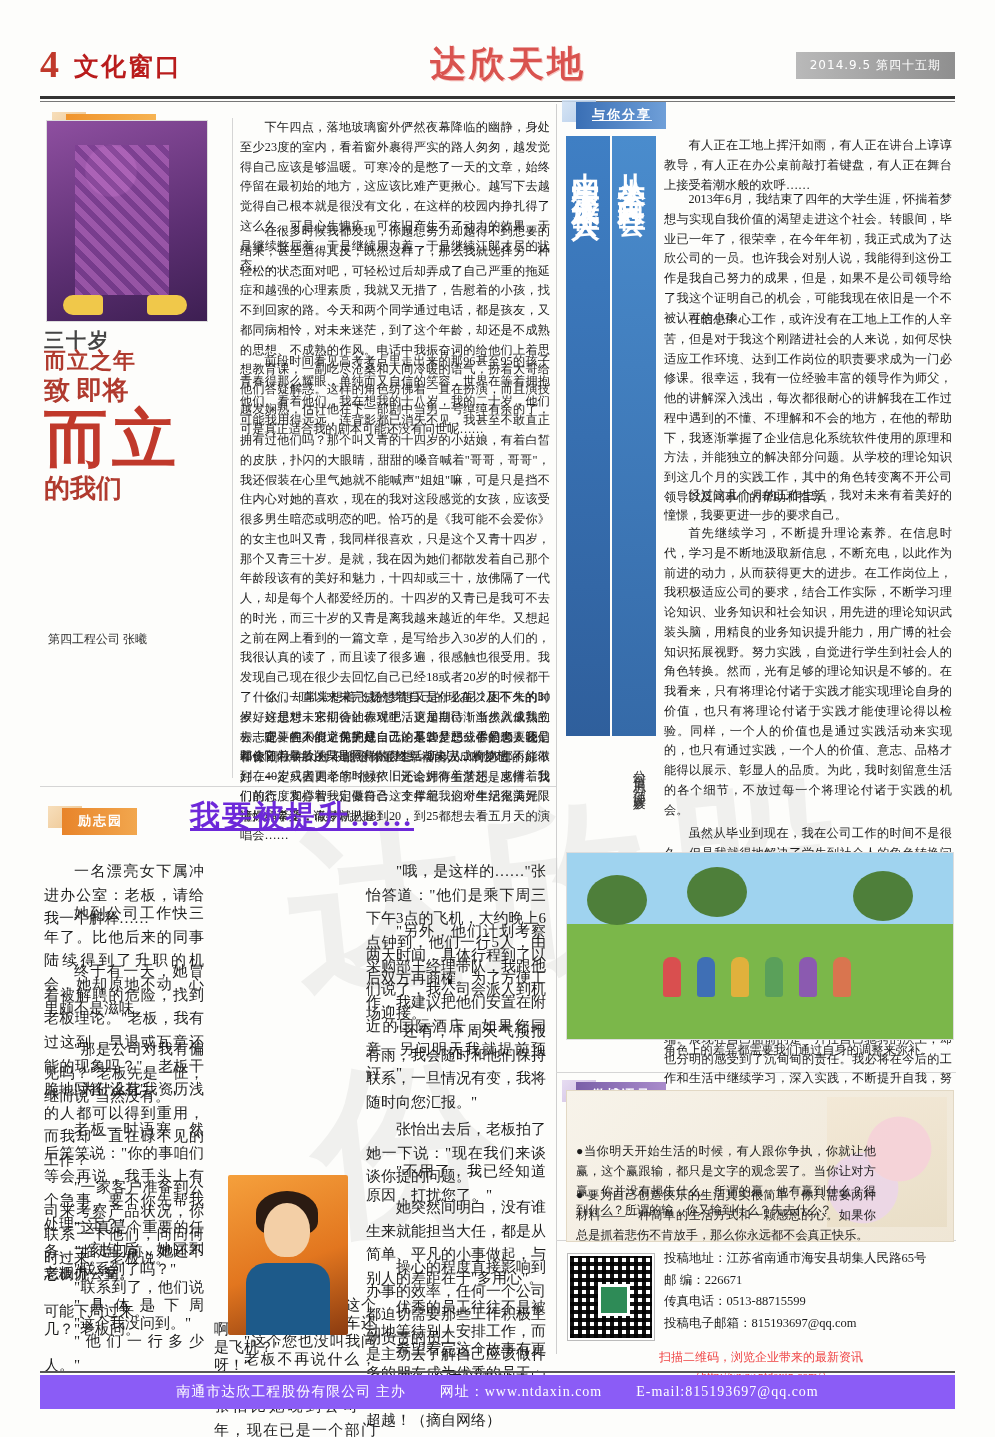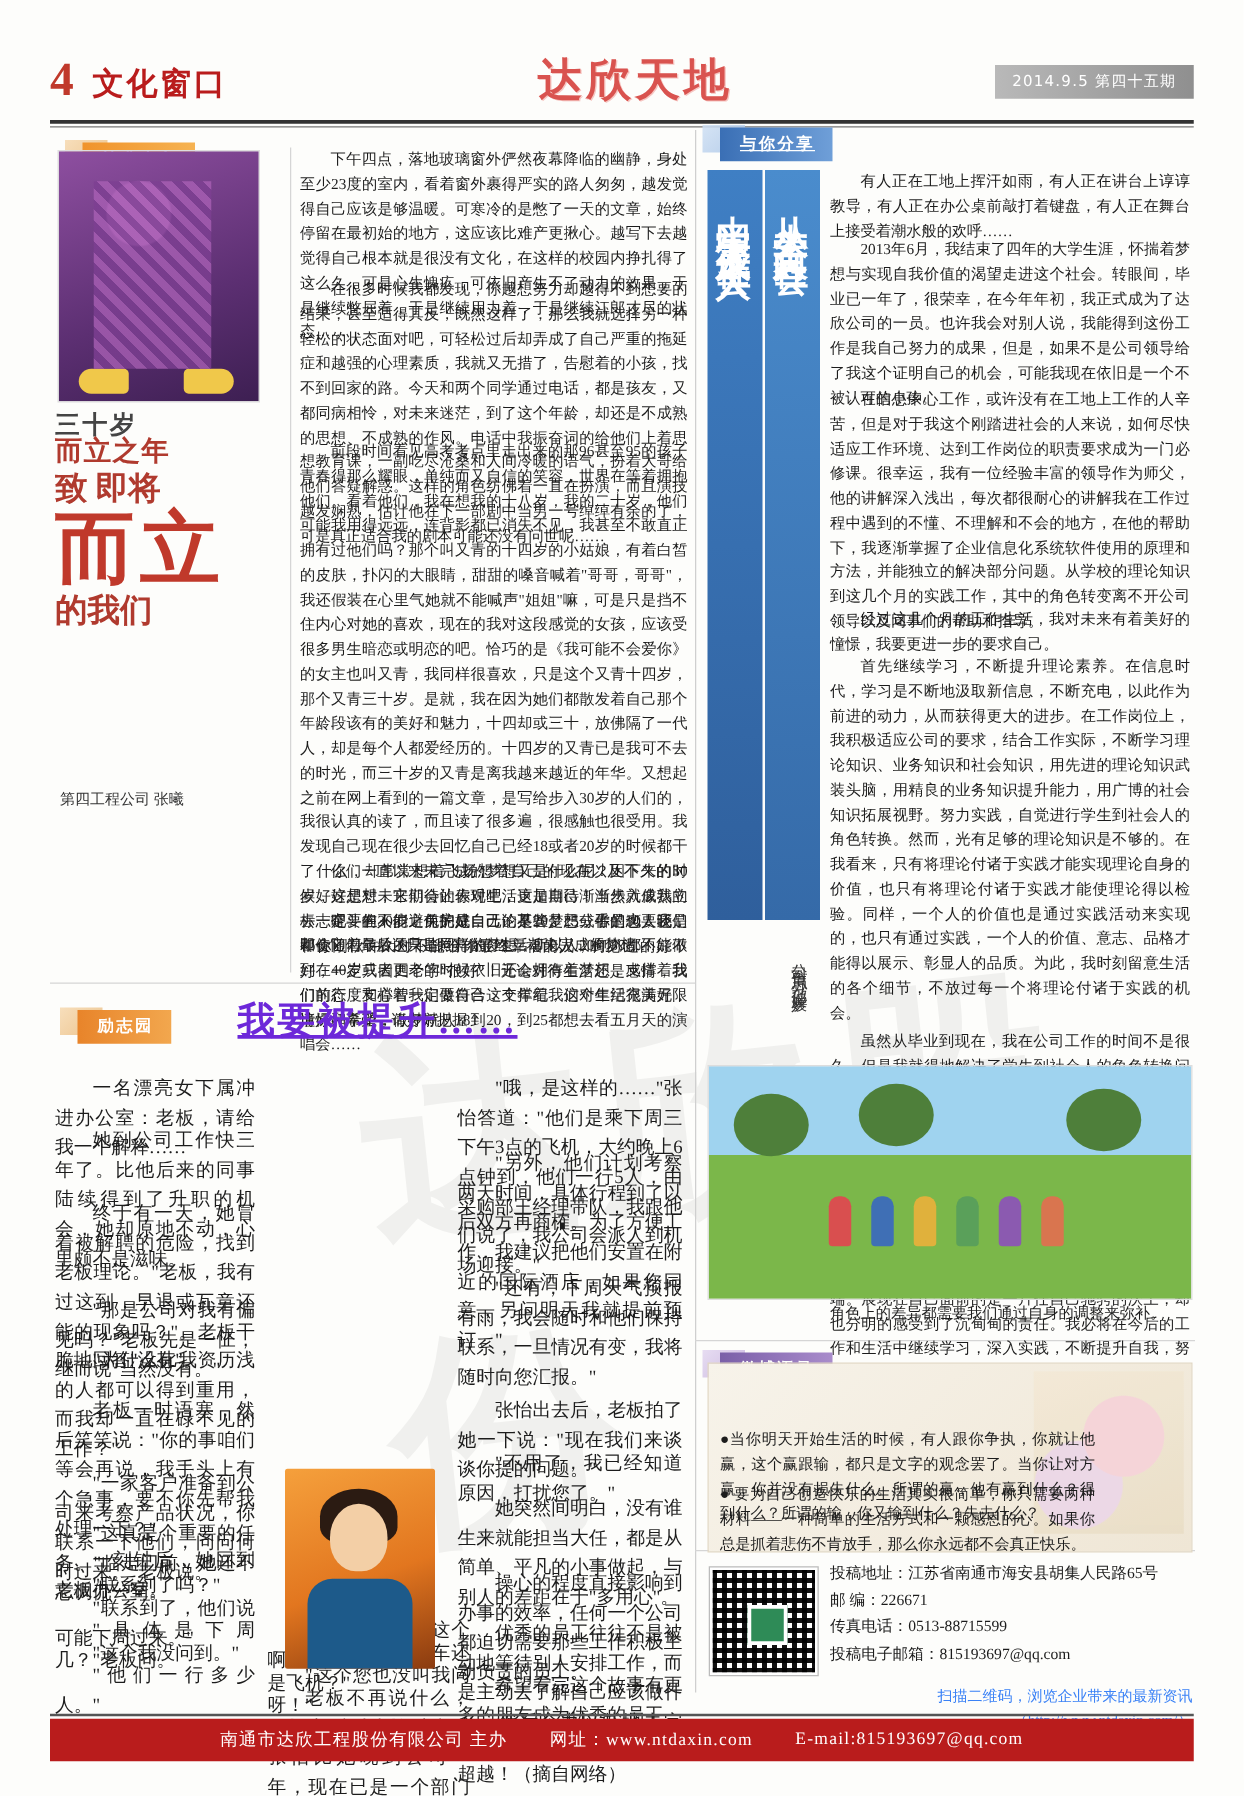--- a/index.html
+++ b/index.html
@@ -223,27 +223,27 @@
     background:#2e8b57;border:3px solid #fff;
   }
   .contact{
     position:absolute;left:664px;top:1248px;width:290px;
     font-family:"Liberation Serif","DejaVu Serif",serif;
     font-size:12.5px;line-height:1.72;color:#1b1b1b;
   }
   .scan-note{
     position:absolute;left:568px;top:1348px;width:386px;
     font-family:"Liberation Serif","DejaVu Serif",serif;
-    font-size:12px;line-height:1.6;color:#3b82f6;text-align:right;
+    font-size:12px;line-height:1.6;color:#ef4444;text-align:center;
   }
 
   
   .footer{
     position:absolute;left:40px;top:1375px;width:915px;height:34px;
-    background:#b91c1c;
+    background:#8b5cf6;
     color:#fff;
     display:flex;align-items:center;justify-content:center;gap:34px;
     font-family:"Liberation Serif","DejaVu Serif",serif;
     font-size:14px;letter-spacing:1px;
   }
   .foot-edge{position:absolute;left:40px;top:1371px;width:915px;height:2px;background:#555;}
 
   .colrule{position:absolute;background:#d5d5d5;}
 </style>
 </head>

